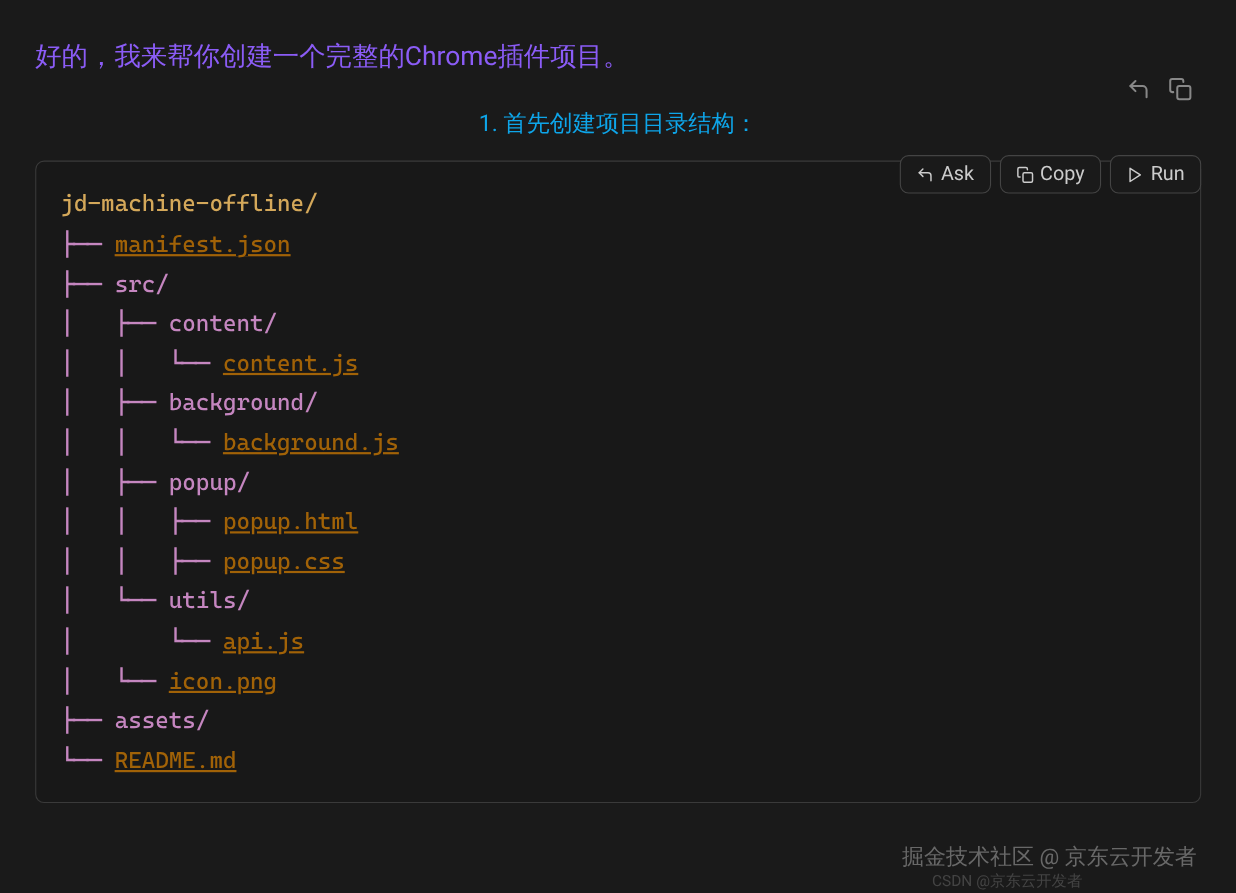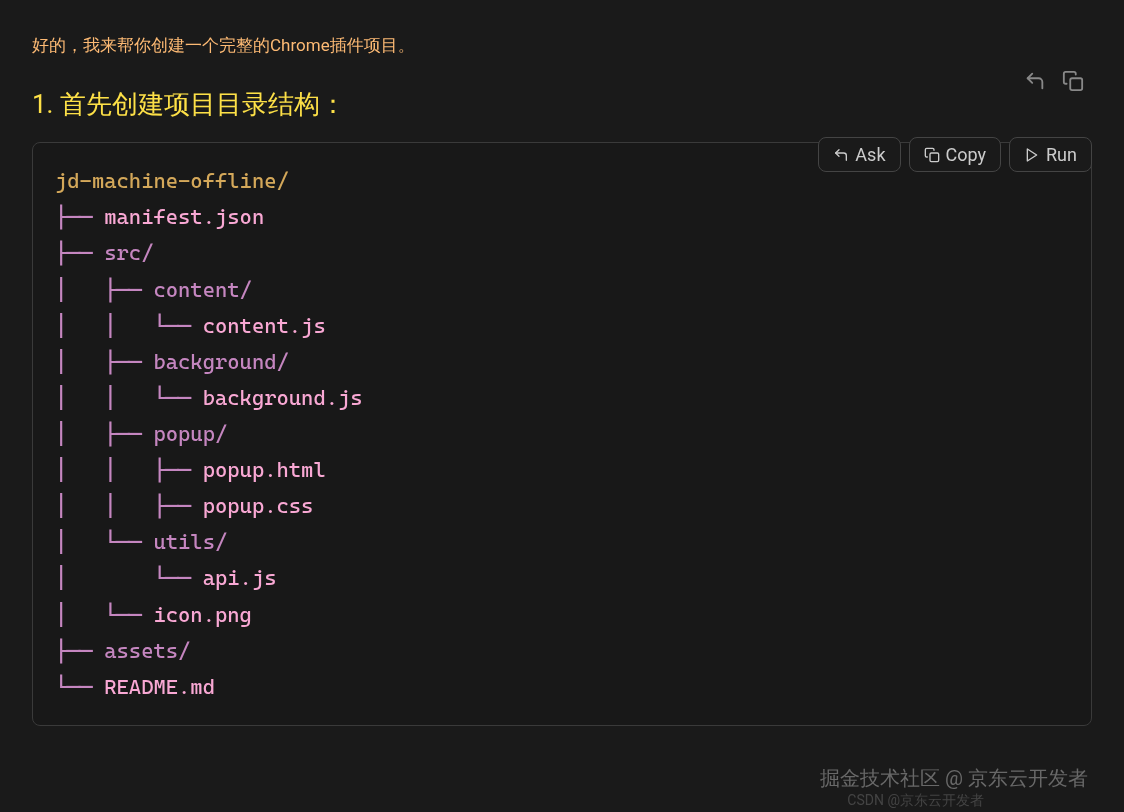--- a/index.html
+++ b/index.html
@@ -11,29 +11,30 @@
       background-color: #1a1a1a;
       color: #e0e0e0;
       font-family: -apple-system, BlinkMacSystemFont, "Segoe UI", Roboto, "Helvetica Neue", Arial, sans-serif;
       width: 1124px;
       height: 812px;
       padding: 32px;
       position: relative;
       overflow: hidden;
     }
     .intro-text {
-      font-size: 17px;
-      color: #fdba74;
+      font-size: 24px;
+      color: #8b5cf6;
       margin-bottom: 28px;
       line-height: 1.6;
     }
     .section-title {
-      font-size: 26px;
-      color: #fde047;
+      font-size: 21px;
+      color: #0ea5e9;
       margin-bottom: 6px;
+      text-align: center;
     }
     .top-icons {
       position: absolute;
       top: 70px;
       right: 40px;
       display: flex;
       gap: 16px;
       align-items: center;
     }
     .icon-btn {
@@ -89,21 +90,22 @@
       color: #d4a85a;
       text-align: right;
     }
     .tree-char {
       color: #c586c0;
     }
     .dir-name {
       color: #c586c0;
     }
     .file-name {
-      color: #f9a8d4;
+      color: #a16207;
+      text-decoration: underline;
     }
     .watermark-main {
       position: absolute;
       bottom: 20px;
       right: 36px;
       color: #8a8a8a;
       font-size: 20px;
       opacity: 0.7;
     }
     .watermark-sub {

